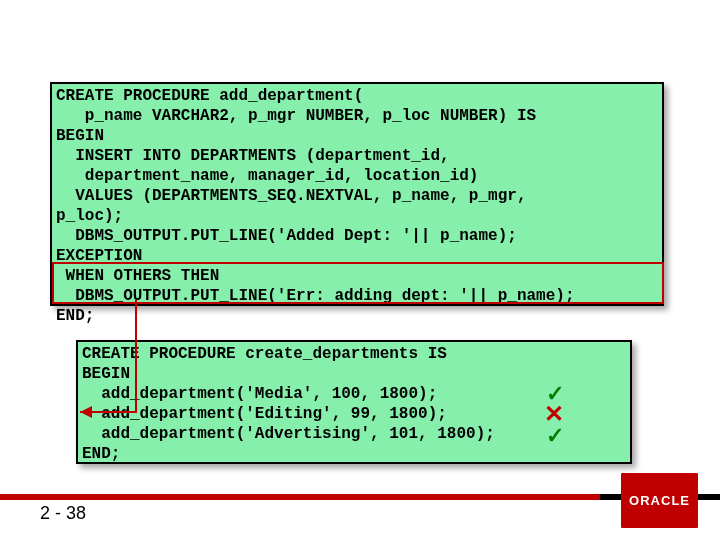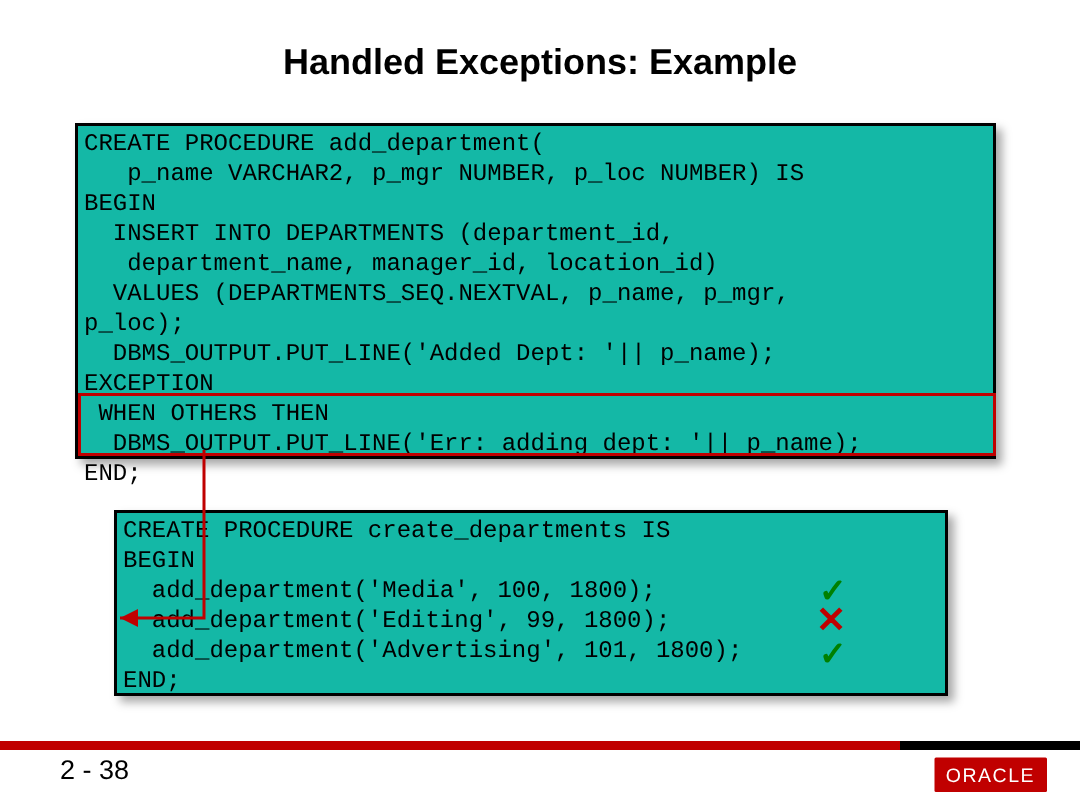--- a/index.html
+++ b/index.html
@@ -22,26 +22,26 @@
     top: 28px;
     left: 0;
     width: 720px;
     text-align: center;
     font-weight: bold;
     font-size: 24px;
     color: #000;
   }
   .codebox {
     position: absolute;
-    background: #14b8a6;
+    background: #86efac;
     border: 2px solid #000;
     box-shadow: 4px 4px 6px rgba(0,0,0,0.35);
     font-family: "Courier New", Courier, monospace;
     font-size: 16px;
-    font-weight: normal;
+    font-weight: bold;
     line-height: 20px;
     white-space: pre;
     color: #000;
     padding: 2px 4px;
     box-sizing: border-box;
   }
   .box1 {
     left: 50px;
     top: 82px;
     width: 614px;
@@ -104,33 +104,32 @@
     color: #555;
     line-height: 12px;
   }
   .oracle-logo {
     position: absolute;
     right: 22px;
     bottom: 12px;
     background: #c00000;
     color: #fff;
     font-family: Arial, sans-serif;
-    font-weight: normal;
+    font-weight: bold;
     letter-spacing: 1px;
     font-size: 13px;
-    padding: 4px 8px;
+    padding: 20px 8px;
     border-radius: 1px;
   }
 </style>
 </head>
 <body>
 
 <div class="slide">
 
-  <div class="title">Handled Exceptions: Example</div>
 
   <div class="codebox box1"><span>CREATE PROCEDURE add_department(</span>
 <span>   p_name VARCHAR2, p_mgr NUMBER, p_loc NUMBER) IS</span>
 <span>BEGIN</span>
 <span>  INSERT INTO DEPARTMENTS (department_id,</span>
 <span>   department_name, manager_id, location_id)</span>
 <span>  VALUES (DEPARTMENTS_SEQ.NEXTVAL, p_name, p_mgr,</span>
 <span>p_loc);</span>
 <span>  DBMS_OUTPUT.PUT_LINE('Added Dept: '|| p_name);</span>
 <span>EXCEPTION</span>

